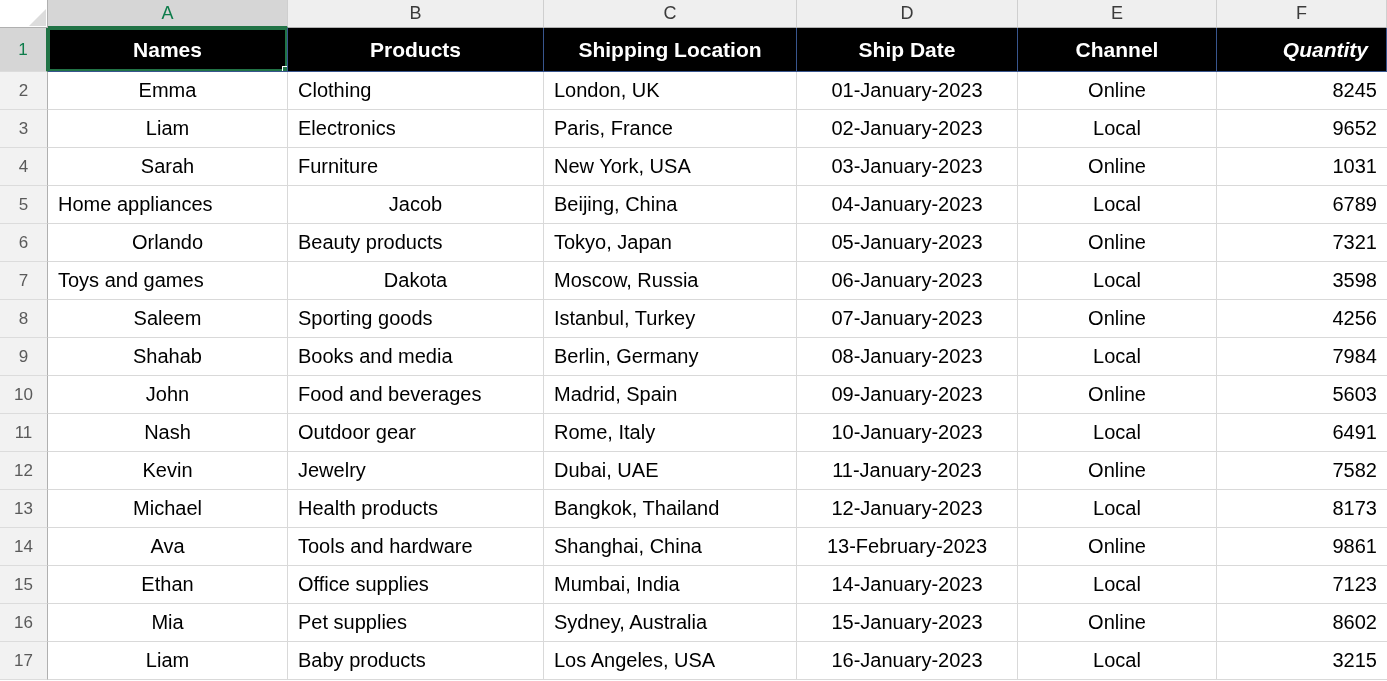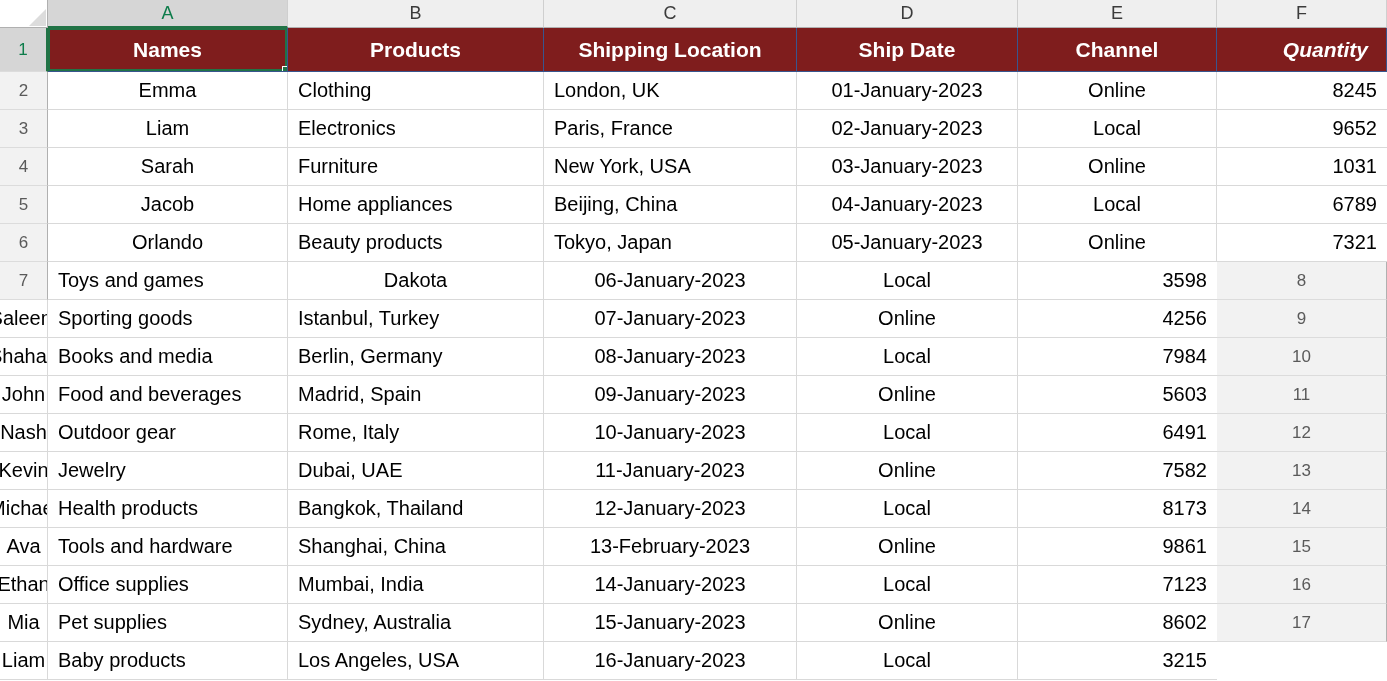--- a/index.html
+++ b/index.html
@@ -62,21 +62,21 @@
   }
   .rowhead.sel{
     background:#d6d6d6;
     color:#0d7c4a;
     border-right:2px solid #217346;
   }
 
   
   .hcell{
     display:flex;align-items:center;
-    background:#7f1d1d;
+    background:#000000;
     color:#ffffff;
     font-size:21px;
     font-weight:bold;
     box-sizing:border-box;
     border-right:1px solid #38558e;
     border-bottom:1px solid #38558e;
     padding:0 10px;
     white-space:nowrap;
     overflow:hidden;
   }
@@ -150,36 +150,37 @@
     <div class="cell c">Local</div>
     <div class="cell r lastcol">9652</div>
     <div class="rowhead">4</div>
     <div class="cell c">Sarah</div>
     <div class="cell l">Furniture</div>
     <div class="cell l">New York, USA</div>
     <div class="cell c">03-January-2023</div>
     <div class="cell c">Online</div>
     <div class="cell r lastcol">1031</div>
     <div class="rowhead">5</div>
+    <div class="cell l">Home appliances</div>
     <div class="cell c">Jacob</div>
-    <div class="cell l">Home appliances</div>
     <div class="cell l">Beijing, China</div>
     <div class="cell c">04-January-2023</div>
     <div class="cell c">Local</div>
     <div class="cell r lastcol">6789</div>
     <div class="rowhead">6</div>
     <div class="cell c">Orlando</div>
     <div class="cell l">Beauty products</div>
     <div class="cell l">Tokyo, Japan</div>
     <div class="cell c">05-January-2023</div>
     <div class="cell c">Online</div>
     <div class="cell r lastcol">7321</div>
     <div class="rowhead">7</div>
     <div class="cell l">Toys and games</div>
     <div class="cell c">Dakota</div>
+    <div class="cell l">Moscow, Russia</div>
     <div class="cell c">06-January-2023</div>
     <div class="cell c">Local</div>
     <div class="cell r lastcol">3598</div>
     <div class="rowhead">8</div>
     <div class="cell c">Saleem</div>
     <div class="cell l">Sporting goods</div>
     <div class="cell l">Istanbul, Turkey</div>
     <div class="cell c">07-January-2023</div>
     <div class="cell c">Online</div>
     <div class="cell r lastcol">4256</div>

